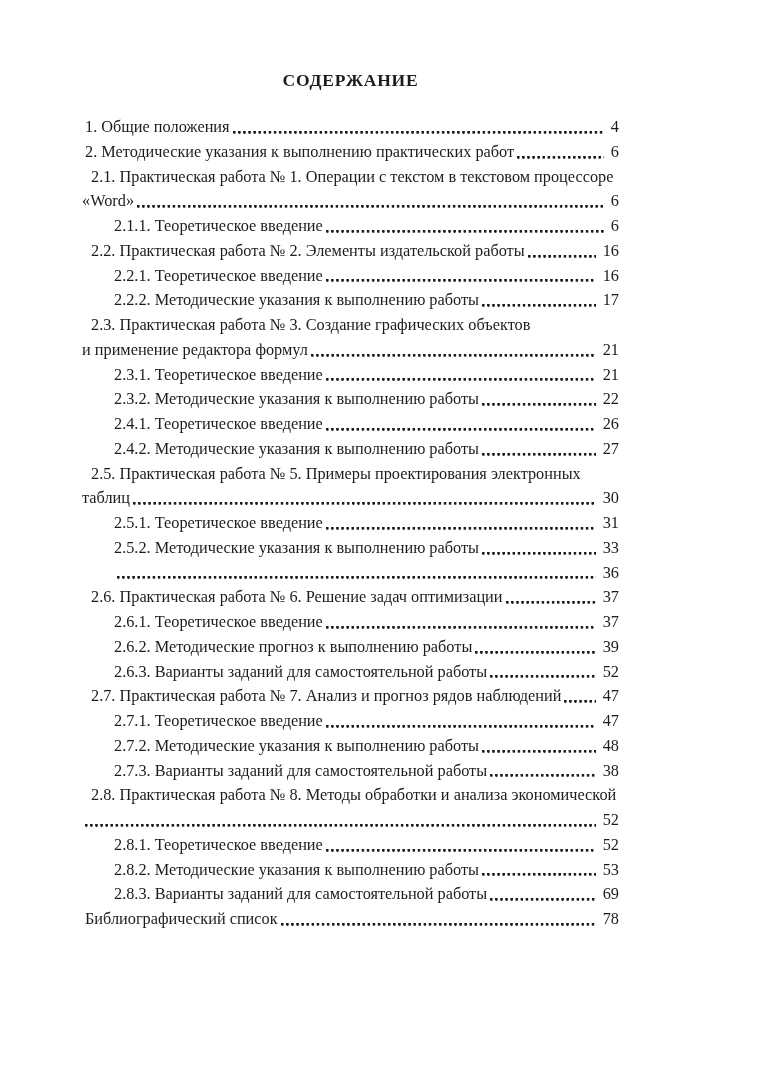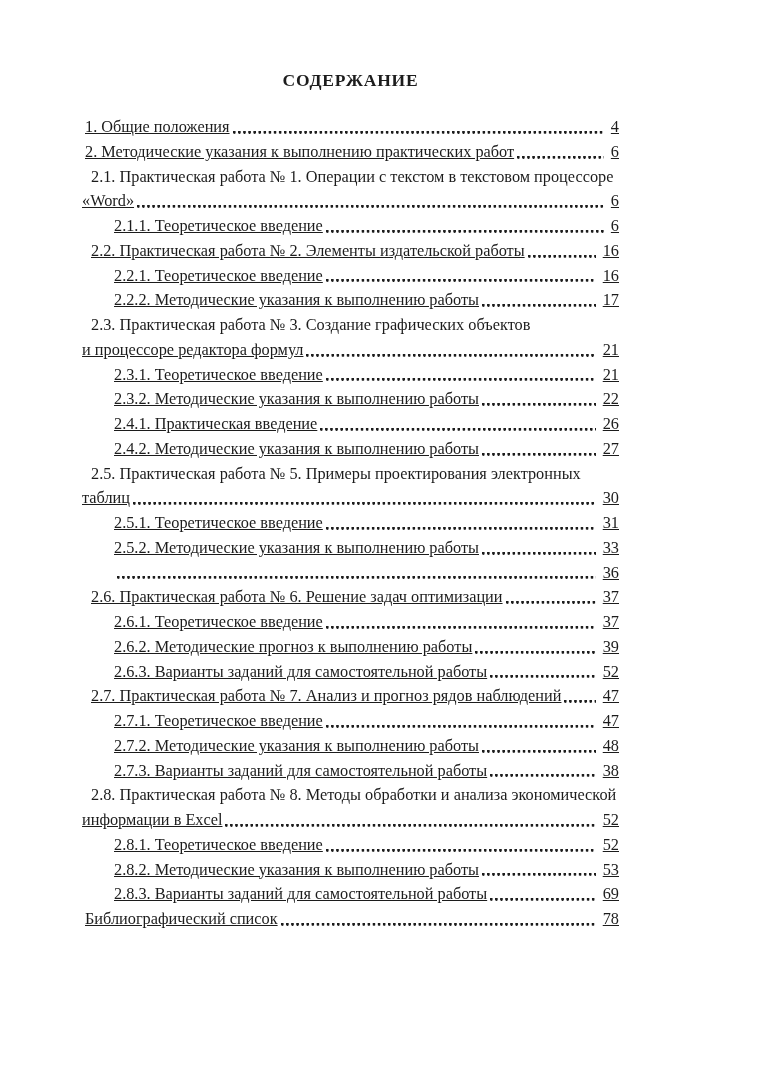--- a/index.html
+++ b/index.html
@@ -26,21 +26,21 @@
     line-height: 20px;
     margin-bottom: 25px;
   }
   .toc {
     font-size: 16.3px;
   }
   .line {
     line-height: 24.75px;
     white-space: nowrap;
   }
-  .line.withpage { display: flex; text-decoration: underline; }
+  .line.withpage { display: flex; }
   .lvl0 { padding-left: 3px; }
   .lvl1 { padding-left: 9px; }
   .lvl2 { padding-left: 32px; }
   .cont { padding-left: 0; }
   .text { flex: 0 0 auto; }
   .dots {
     flex: 1 1 auto;
     min-width: 14px;
     margin: 0 7px 0 3px;
     background-image: radial-gradient(circle at 1.3px 1.3px, #1c1c1c 1.2px, rgba(0,0,0,0) 1.7px);
@@ -102,42 +102,42 @@
       <div>
         <div class="line lvl2 withpage">
           <span class="text">2.2.2. Методические указания к выполнению работы</span>
           <span class="dots"></span>
           <span class="pagenum">17</span>
         </div>
       </div>
       <div>
         <div class="line lvl1"><span class="text">2.3. Практическая работа № 3. Создание графических объектов</span></div>
         <div class="line cont withpage">
-          <span class="text">и процессоре редактора формул</span>
+          <span class="text">и применение редактора формул</span>
           <span class="dots"></span>
           <span class="pagenum">21</span>
         </div>
       </div>
       <div>
         <div class="line lvl2 withpage">
           <span class="text">2.3.1. Теоретическое введение</span>
           <span class="dots"></span>
           <span class="pagenum">21</span>
         </div>
       </div>
       <div>
         <div class="line lvl2 withpage">
           <span class="text">2.3.2. Методические указания к выполнению работы</span>
           <span class="dots"></span>
           <span class="pagenum">22</span>
         </div>
       </div>
       <div>
         <div class="line lvl2 withpage">
-          <span class="text">2.4.1. Практическая введение</span>
+          <span class="text">2.4.1. Теоретическое введение</span>
           <span class="dots"></span>
           <span class="pagenum">26</span>
         </div>
       </div>
       <div>
         <div class="line lvl2 withpage">
           <span class="text">2.4.2. Методические указания к выполнению работы</span>
           <span class="dots"></span>
           <span class="pagenum">27</span>
         </div>
@@ -222,21 +222,20 @@
       <div>
         <div class="line lvl2 withpage">
           <span class="text">2.7.3. Варианты заданий для самостоятельной работы</span>
           <span class="dots"></span>
           <span class="pagenum">38</span>
         </div>
       </div>
       <div>
         <div class="line lvl1"><span class="text">2.8. Практическая работа № 8. Методы обработки и анализа экономической</span></div>
         <div class="line cont withpage">
-          <span class="text">информации в Excel</span>
           <span class="dots"></span>
           <span class="pagenum">52</span>
         </div>
       </div>
       <div>
         <div class="line lvl2 withpage">
           <span class="text">2.8.1. Теоретическое введение</span>
           <span class="dots"></span>
           <span class="pagenum">52</span>
         </div>

